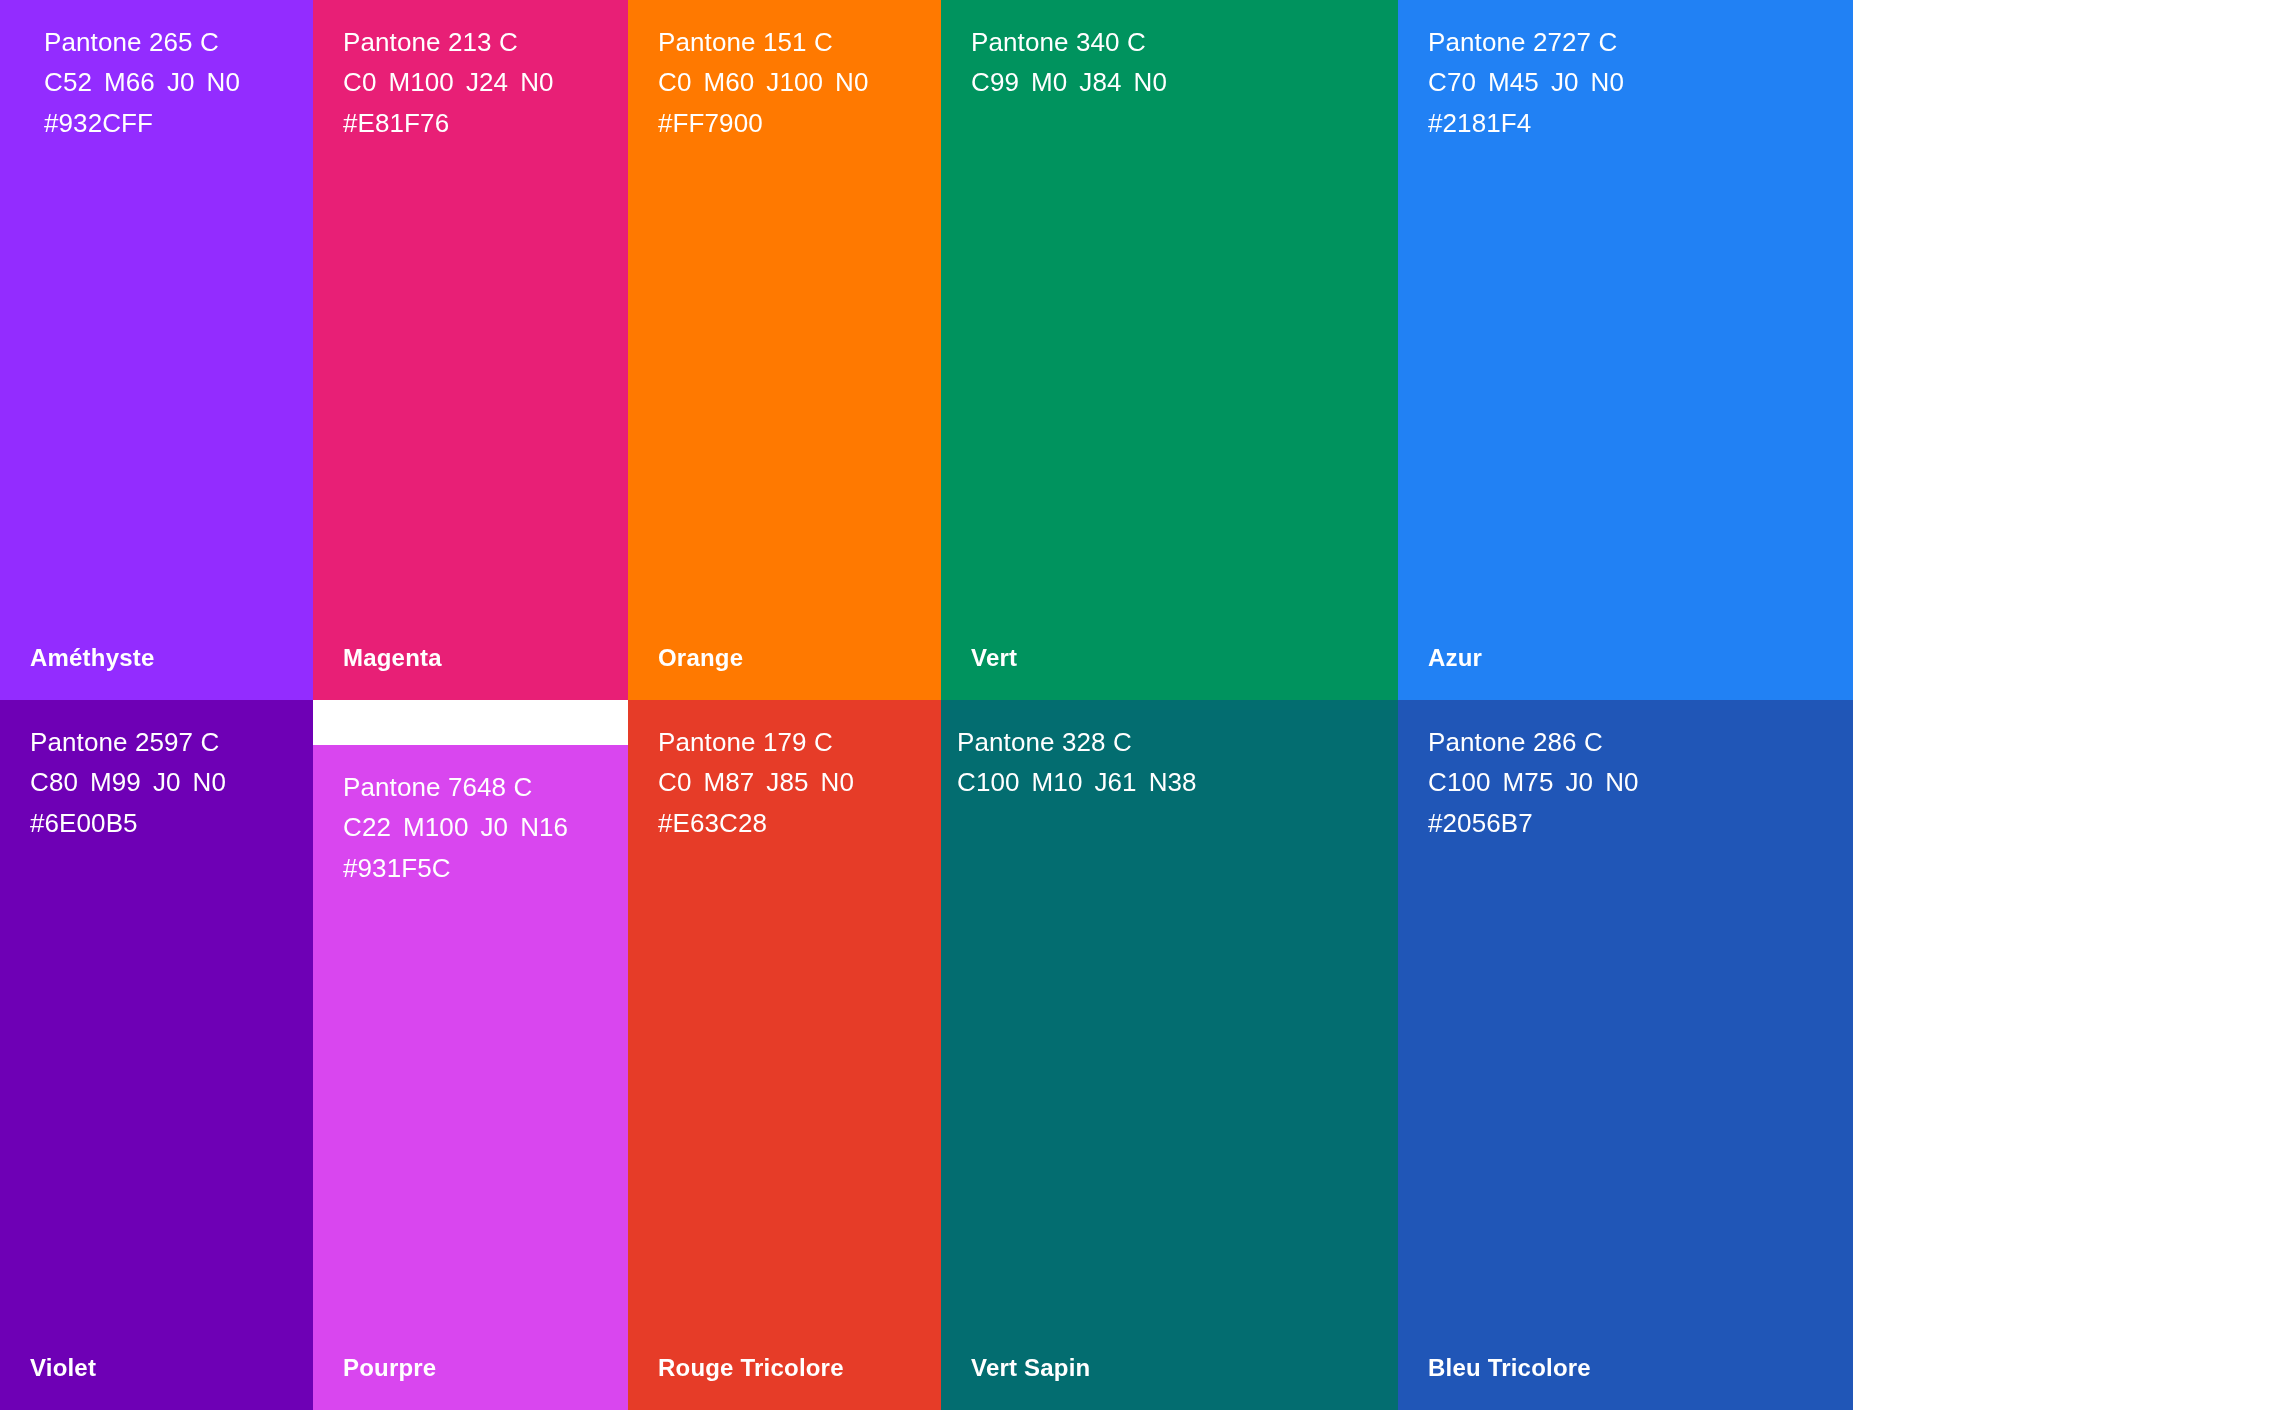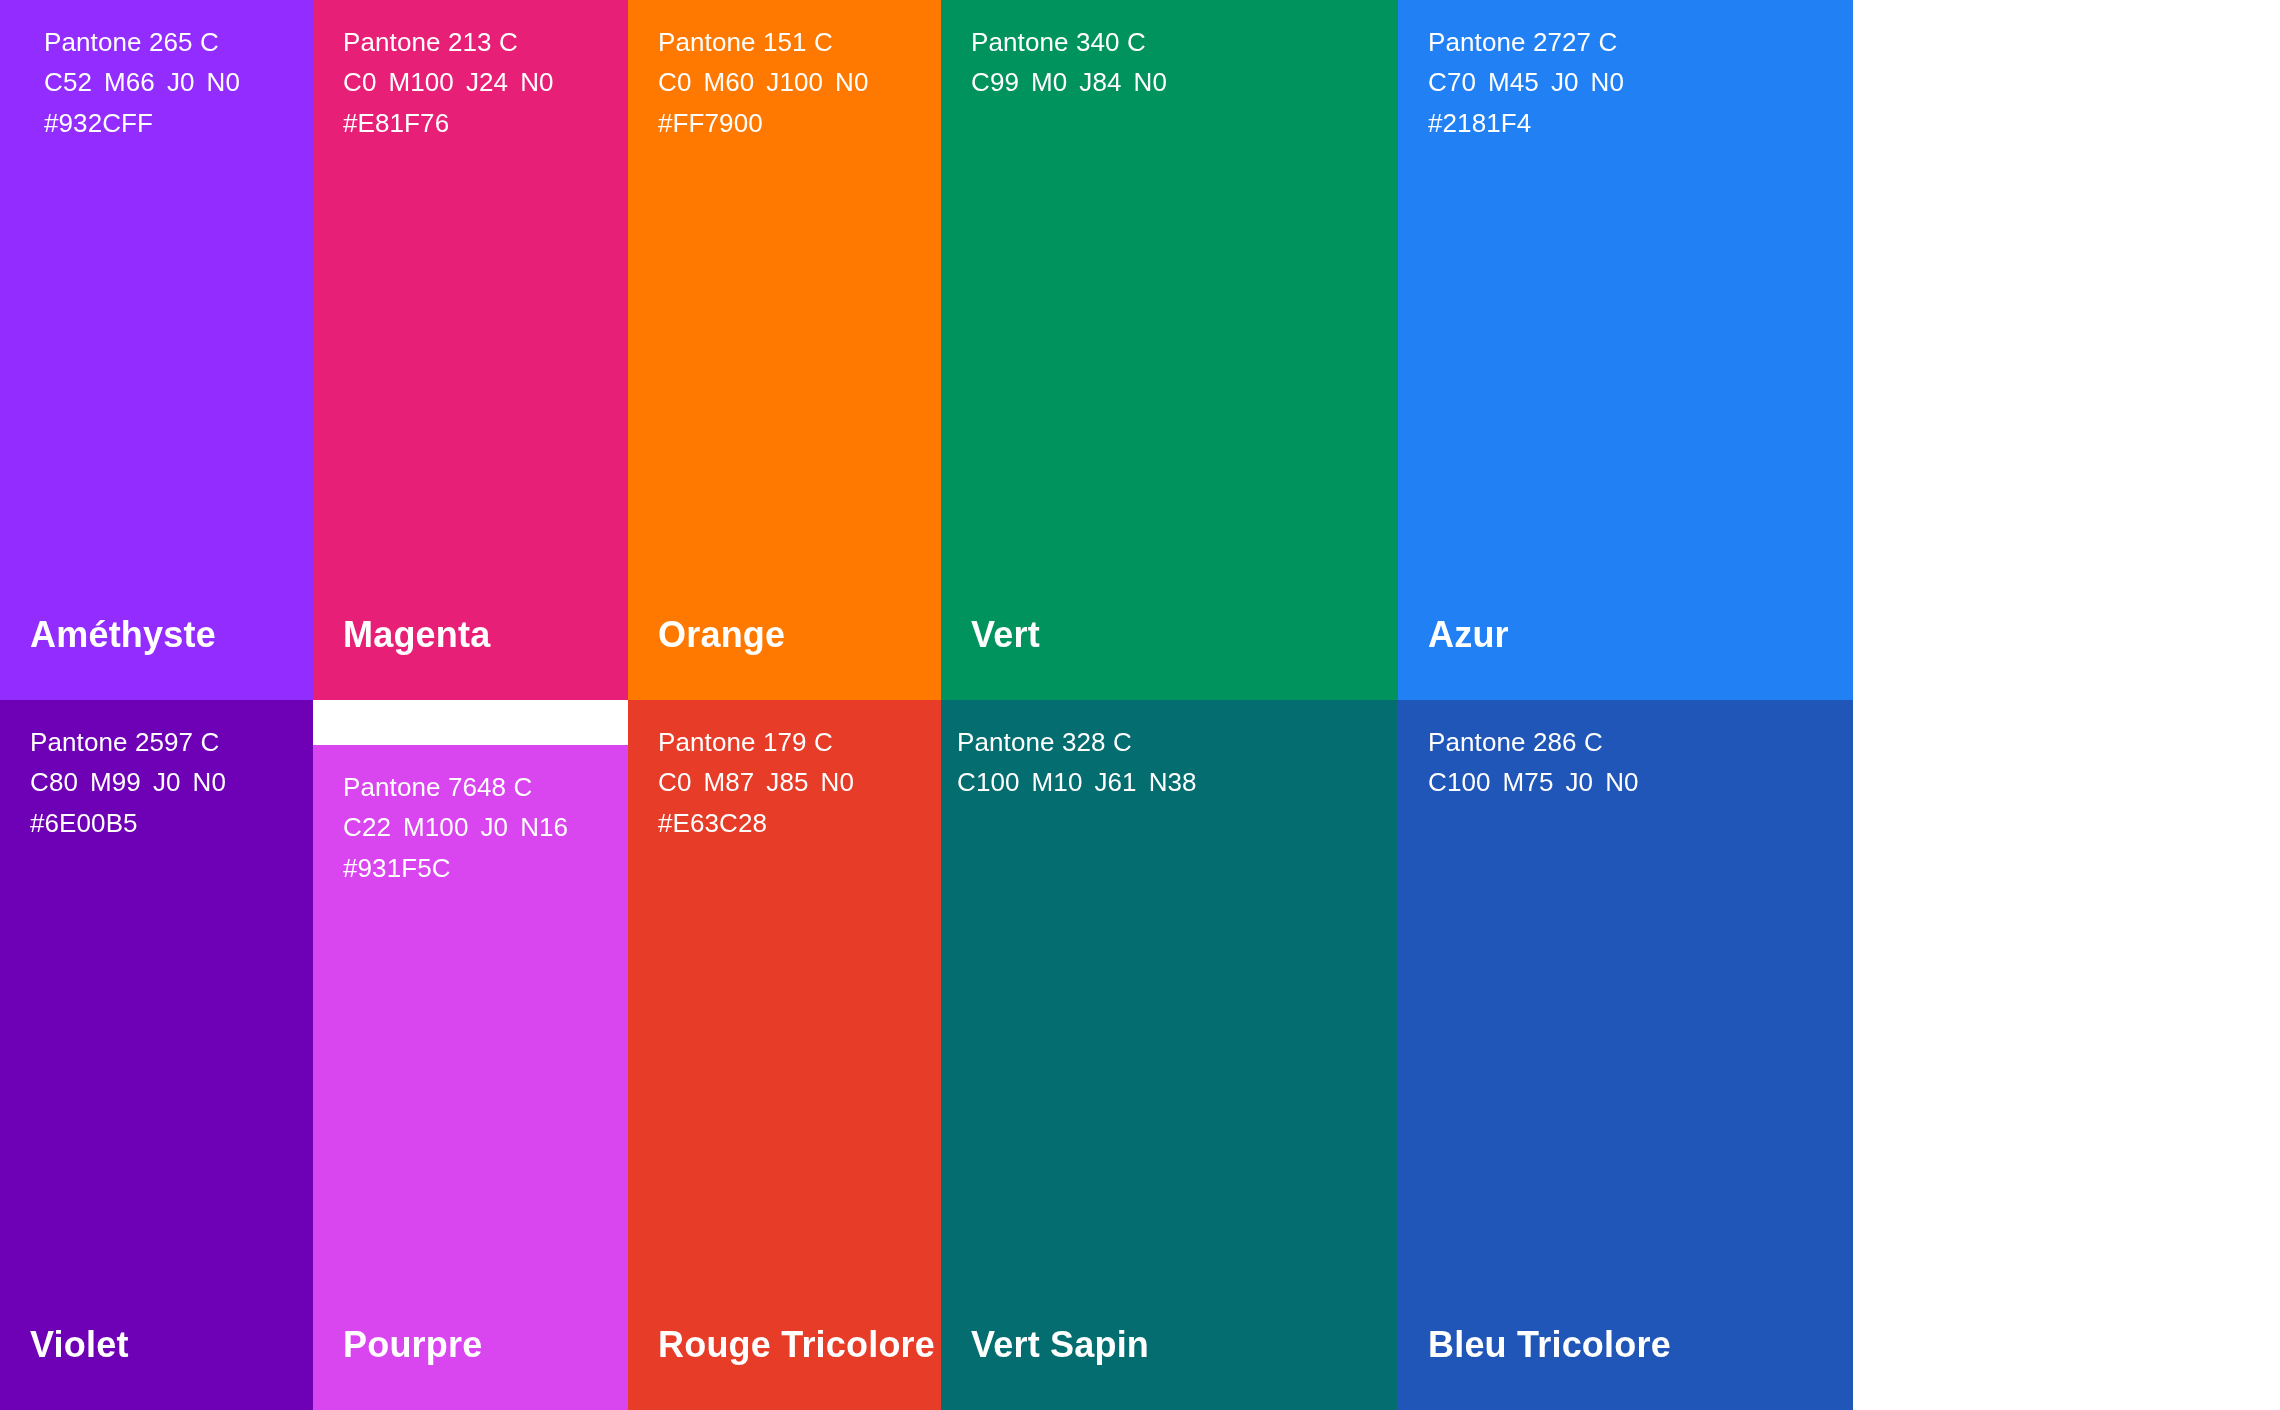--- a/index.html
+++ b/index.html
@@ -48,23 +48,23 @@
     gap: 12px;
   }
 
   .spec-cmyk span {
     display: inline-block;
   }
 
   .swatch-name {
     position: absolute;
     left: 30px;
-    bottom: 44px;
+    bottom: 28px;
     color: #ffffff;
-    font-size: 36px;
+    font-size: 24px;
     font-weight: bold;
     white-space: nowrap;
     letter-spacing: 0.2px;
   }
 </style>
 </head>
 <body>
 
 <div id="palette-grid">
 
@@ -194,17 +194,18 @@
 
   <div class="swatch" style="background-color: rgb(32, 86, 183); color: rgb(255, 255, 255);">
     <div class="swatch-specs">
       <div class="spec-line">Pantone 286 C</div>
       <div class="spec-line spec-cmyk">
         <span>C100</span>
         <span>M75</span>
         <span>J0</span>
         <span>N0</span>
       </div>
+      <div class="spec-line">#2056B7</div>
     </div>
     <div class="swatch-name">Bleu Tricolore</div>
   </div>
 
 </div>
 
 </body></html>

